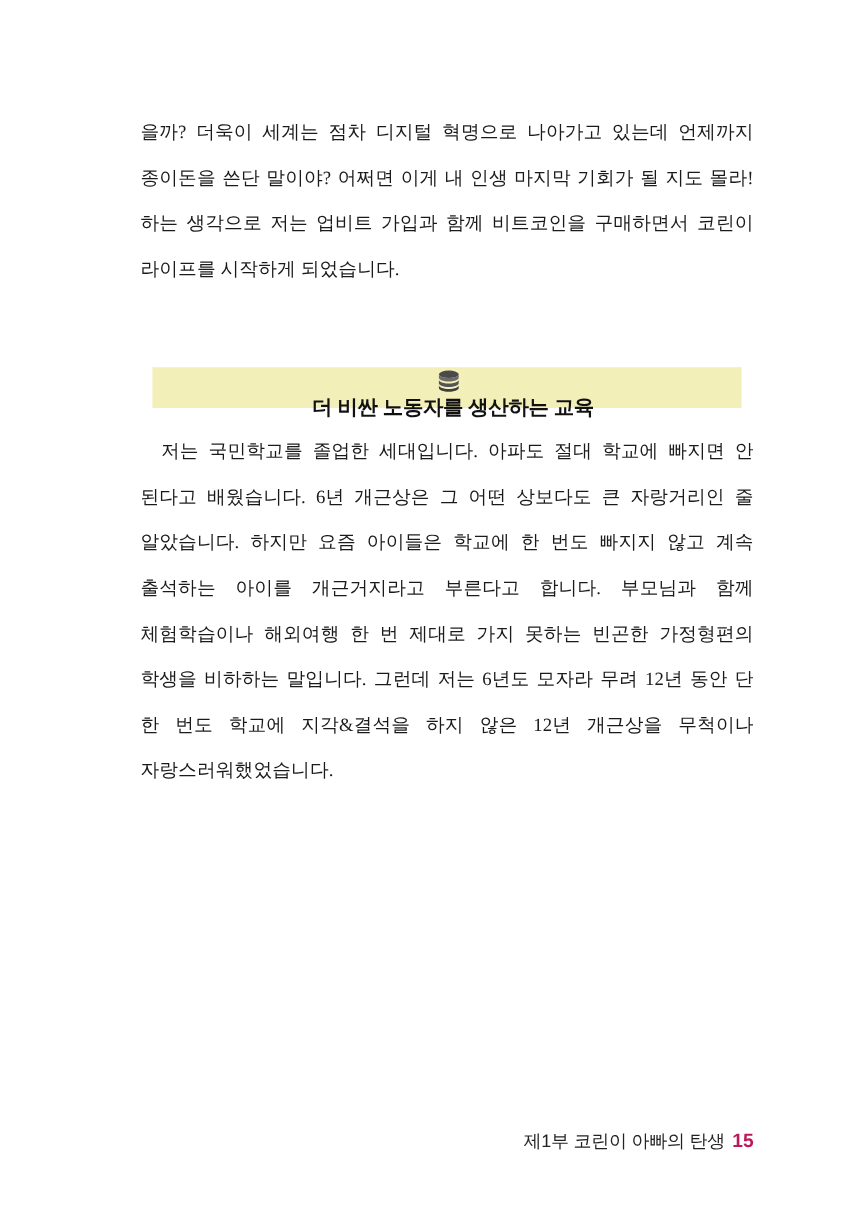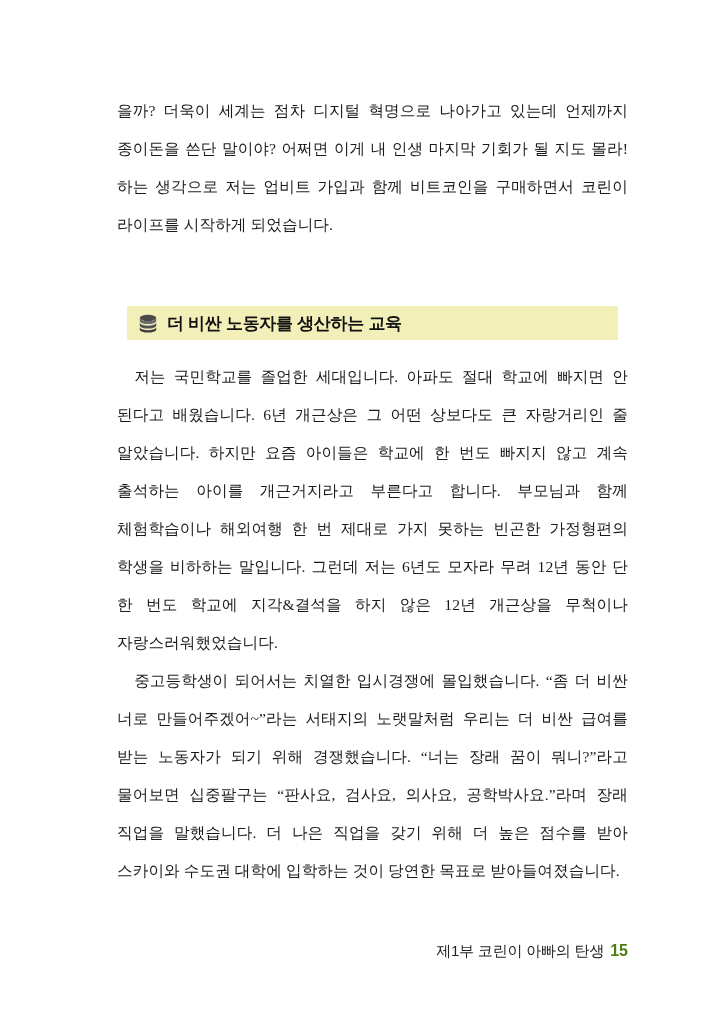--- a/index.html
+++ b/index.html
@@ -47,20 +47,21 @@
   .heading {
     position: relative;
     width: 491px;
     margin-left: 10px;
     height: 34px;
     background: #f3efb8;
     display: flex;
     align-items: center;
     padding-left: 10px;
     box-sizing: border-box;
+    flex-direction: column;
   }
   .heading .coin-icon {
     width: 22px;
     height: 22px;
     margin-right: 8px;
     flex: 0 0 auto;
     display: block;
   }
   .heading .htext {
     font-family: "Liberation Sans", "DejaVu Sans", sans-serif;
@@ -84,21 +85,21 @@
     font-family: "Liberation Sans", "DejaVu Sans", sans-serif;
     font-size: 15px;
     color: #222222;
     letter-spacing: -0.2px;
     vertical-align: baseline;
   }
   .footer .fnum {
     font-family: "Liberation Sans", "DejaVu Sans", sans-serif;
     font-size: 16px;
     font-weight: bold;
-    color: #4d7c0f;
+    color: #be185d;
     margin-left: 6px;
     vertical-align: baseline;
   }
 </style>
 </head>
 <body>
 
 <div class="page">
 
   <div class="content">
@@ -114,21 +115,20 @@
         <path d="M3 11.5 v3.2 c0 1.9 4.03 3.4 9 3.4 s9 -1.5 9 -3.4 v-3.2 c0 1.9 -4.03 3.4 -9 3.4 s-9 -1.5 -9 -3.4 z" fill="#545454"></path>
         <path d="M3 16.4 v2.6 c0 1.9 4.03 3.4 9 3.4 s9 -1.5 9 -3.4 v-2.6 c0 1.9 -4.03 3.4 -9 3.4 s-9 -1.5 -9 -3.4 z" fill="#3f3f3f"></path>
       </svg>
       <span class="htext">더 비싼 노동자를 생산하는 교육</span>
     </div>
 
     <div class="para-gap-2"></div>
 
     <p class="para indent">저는 국민학교를 졸업한 세대입니다. 아파도 절대 학교에 빠지면 안 된다고 배웠습니다. 6년 개근상은 그 어떤 상보다도 큰 자랑거리인 줄 알았습니다. 하지만 요즘 아이들은 학교에 한 번도 빠지지 않고 계속 출석하는 아이를 개근거지라고 부른다고 합니다. 부모님과 함께 체험학습이나 해외여행 한 번 제대로 가지 못하는 빈곤한 가정형편의 학생을 비하하는 말입니다. 그런데 저는 6년도 모자라 무려 12년 동안 단 한 번도 학교에 지각&amp;결석을 하지 않은 12년 개근상을 무척이나 자랑스러워했었습니다.</p>
 
-    <p class="para indent">중고등학생이 되어서는 치열한 입시경쟁에 몰입했습니다. “좀 더 비싼 너로 만들어주겠어~”라는 서태지의 노랫말처럼 우리는 더 비싼 급여를 받는 노동자가 되기 위해 경쟁했습니다. “너는 장래 꿈이 뭐니?”라고 물어보면 십중팔구는 “판사요, 검사요, 의사요, 공학박사요.”라며 장래 직업을 말했습니다. 더 나은 직업을 갖기 위해 더 높은 점수를 받아 스카이와 수도권 대학에 입학하는 것이 당연한 목표로 받아들여졌습니다.</p>
 
   </div>
 
   <div class="footer">
     <span class="ftext">제1부 코린이 아빠의 탄생</span><span class="fnum">15</span>
   </div>
 
 </div>
 
 </body></html>

